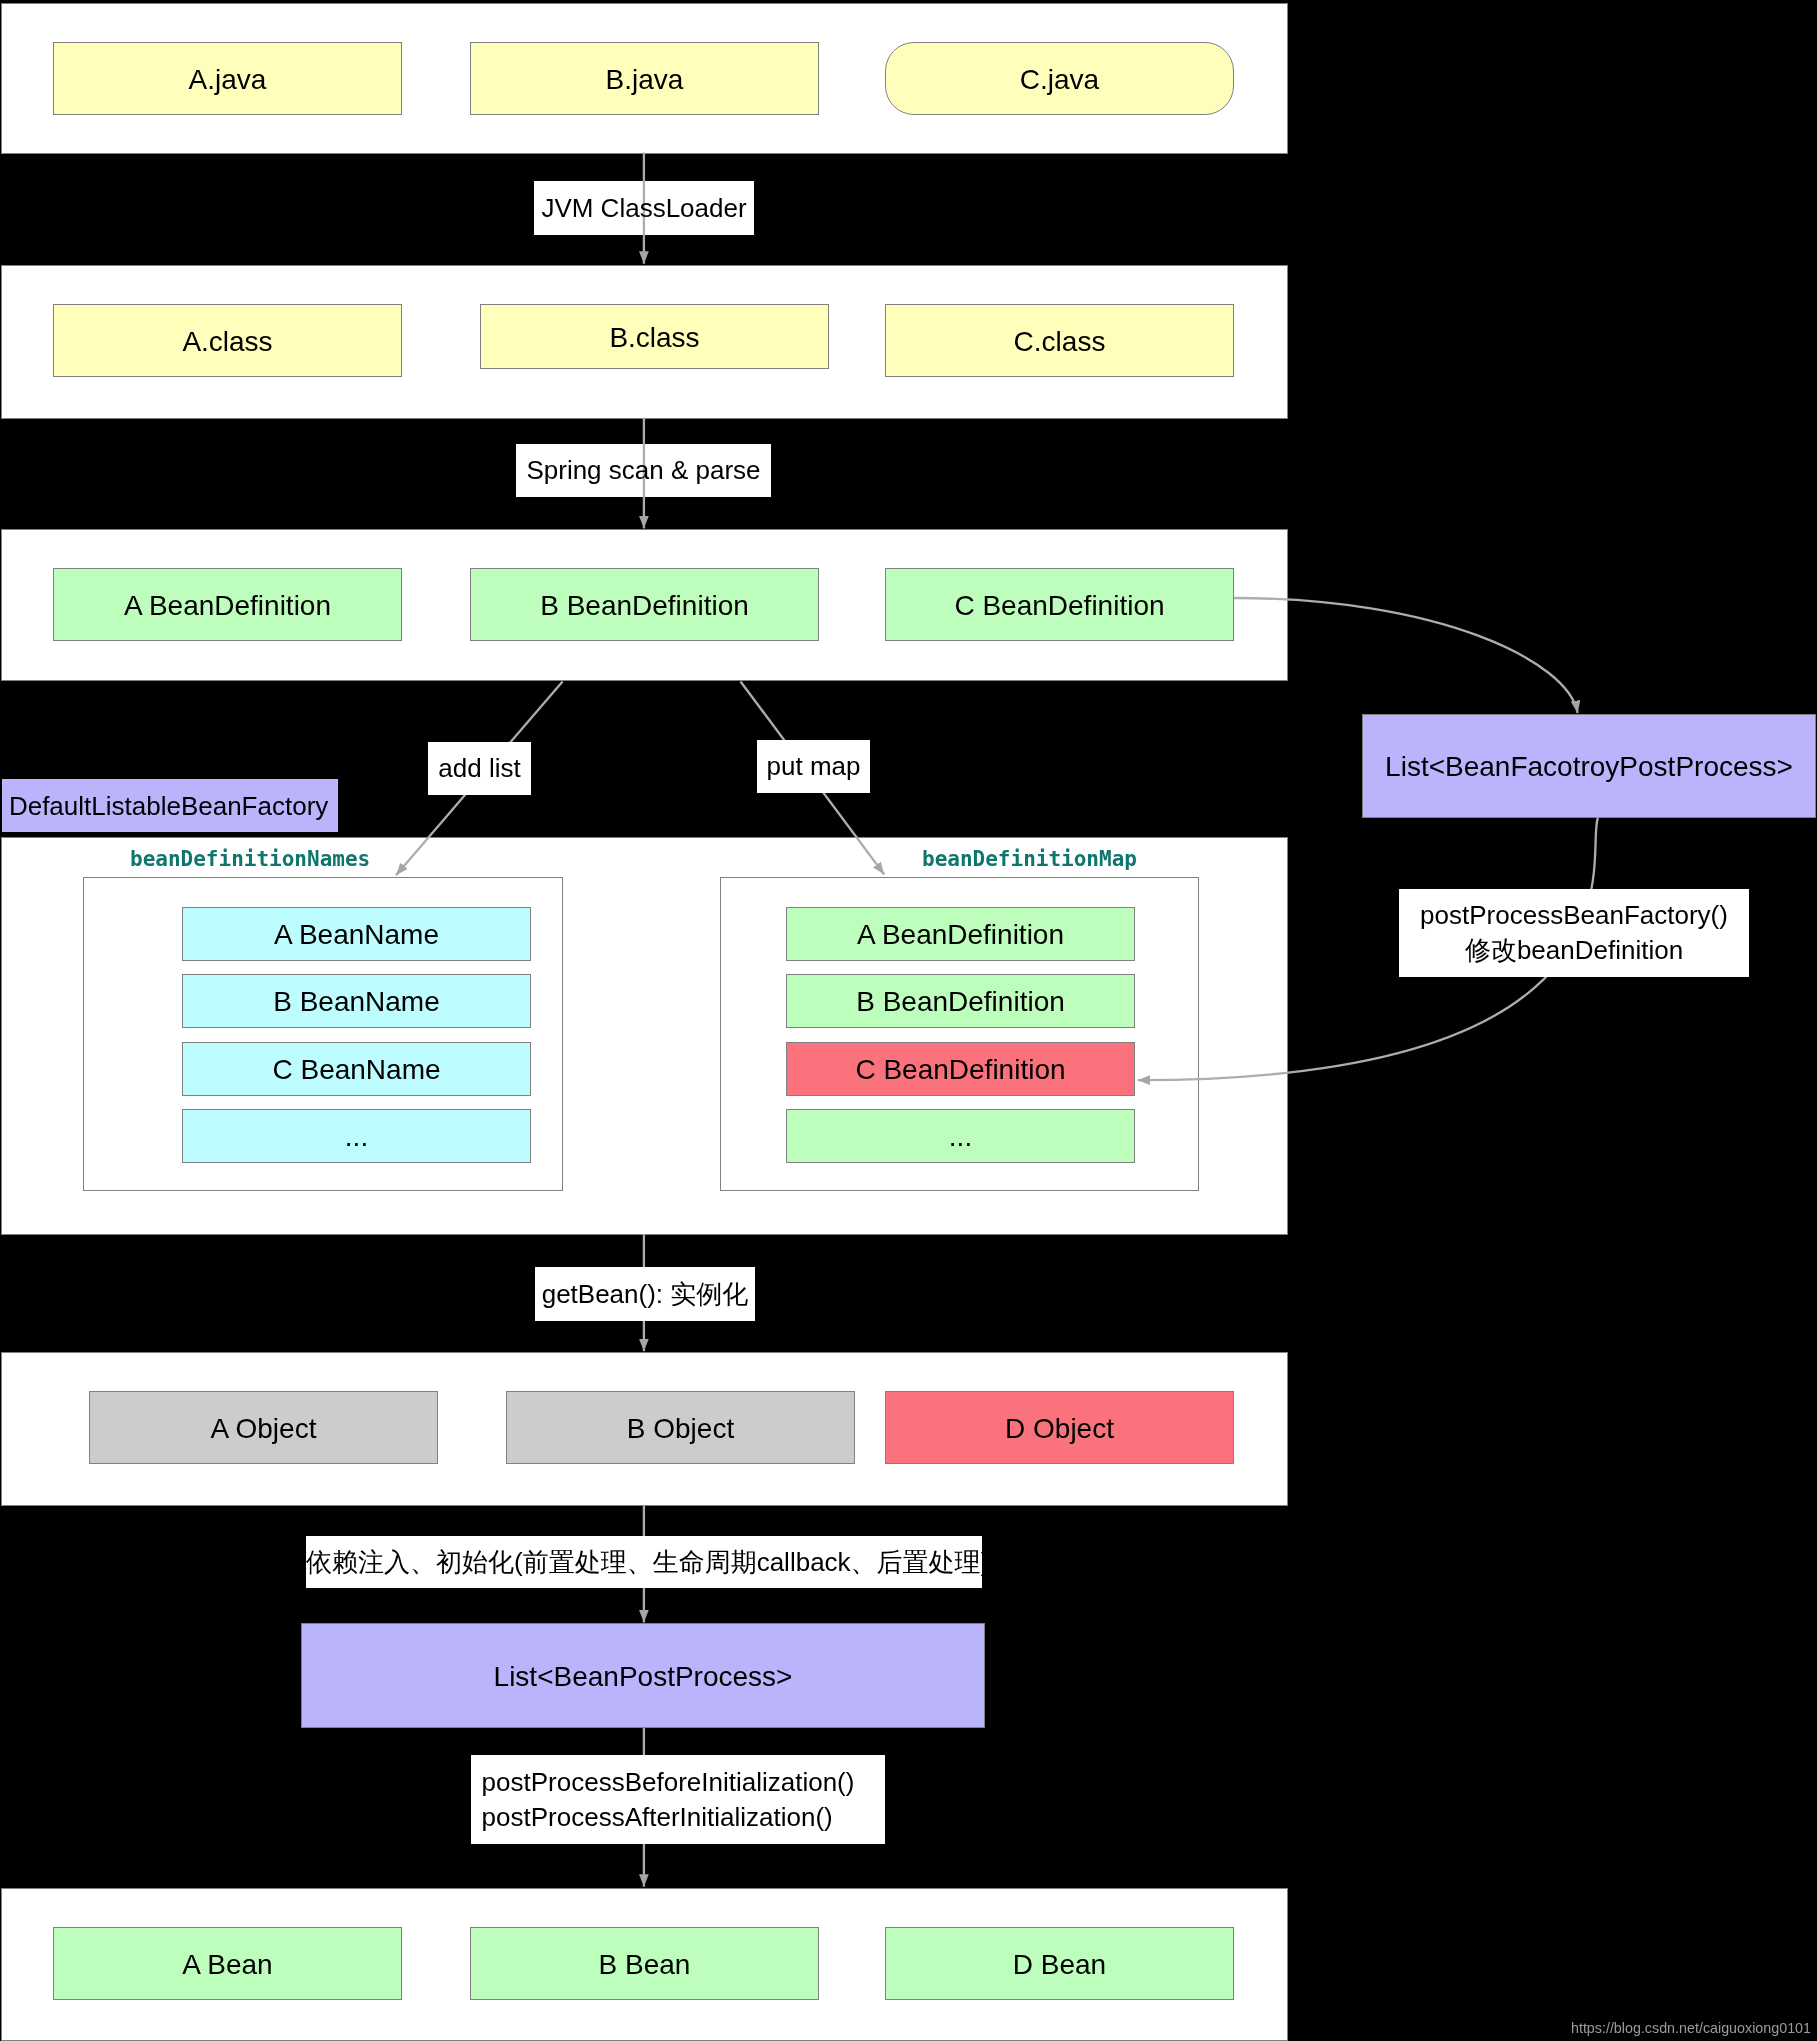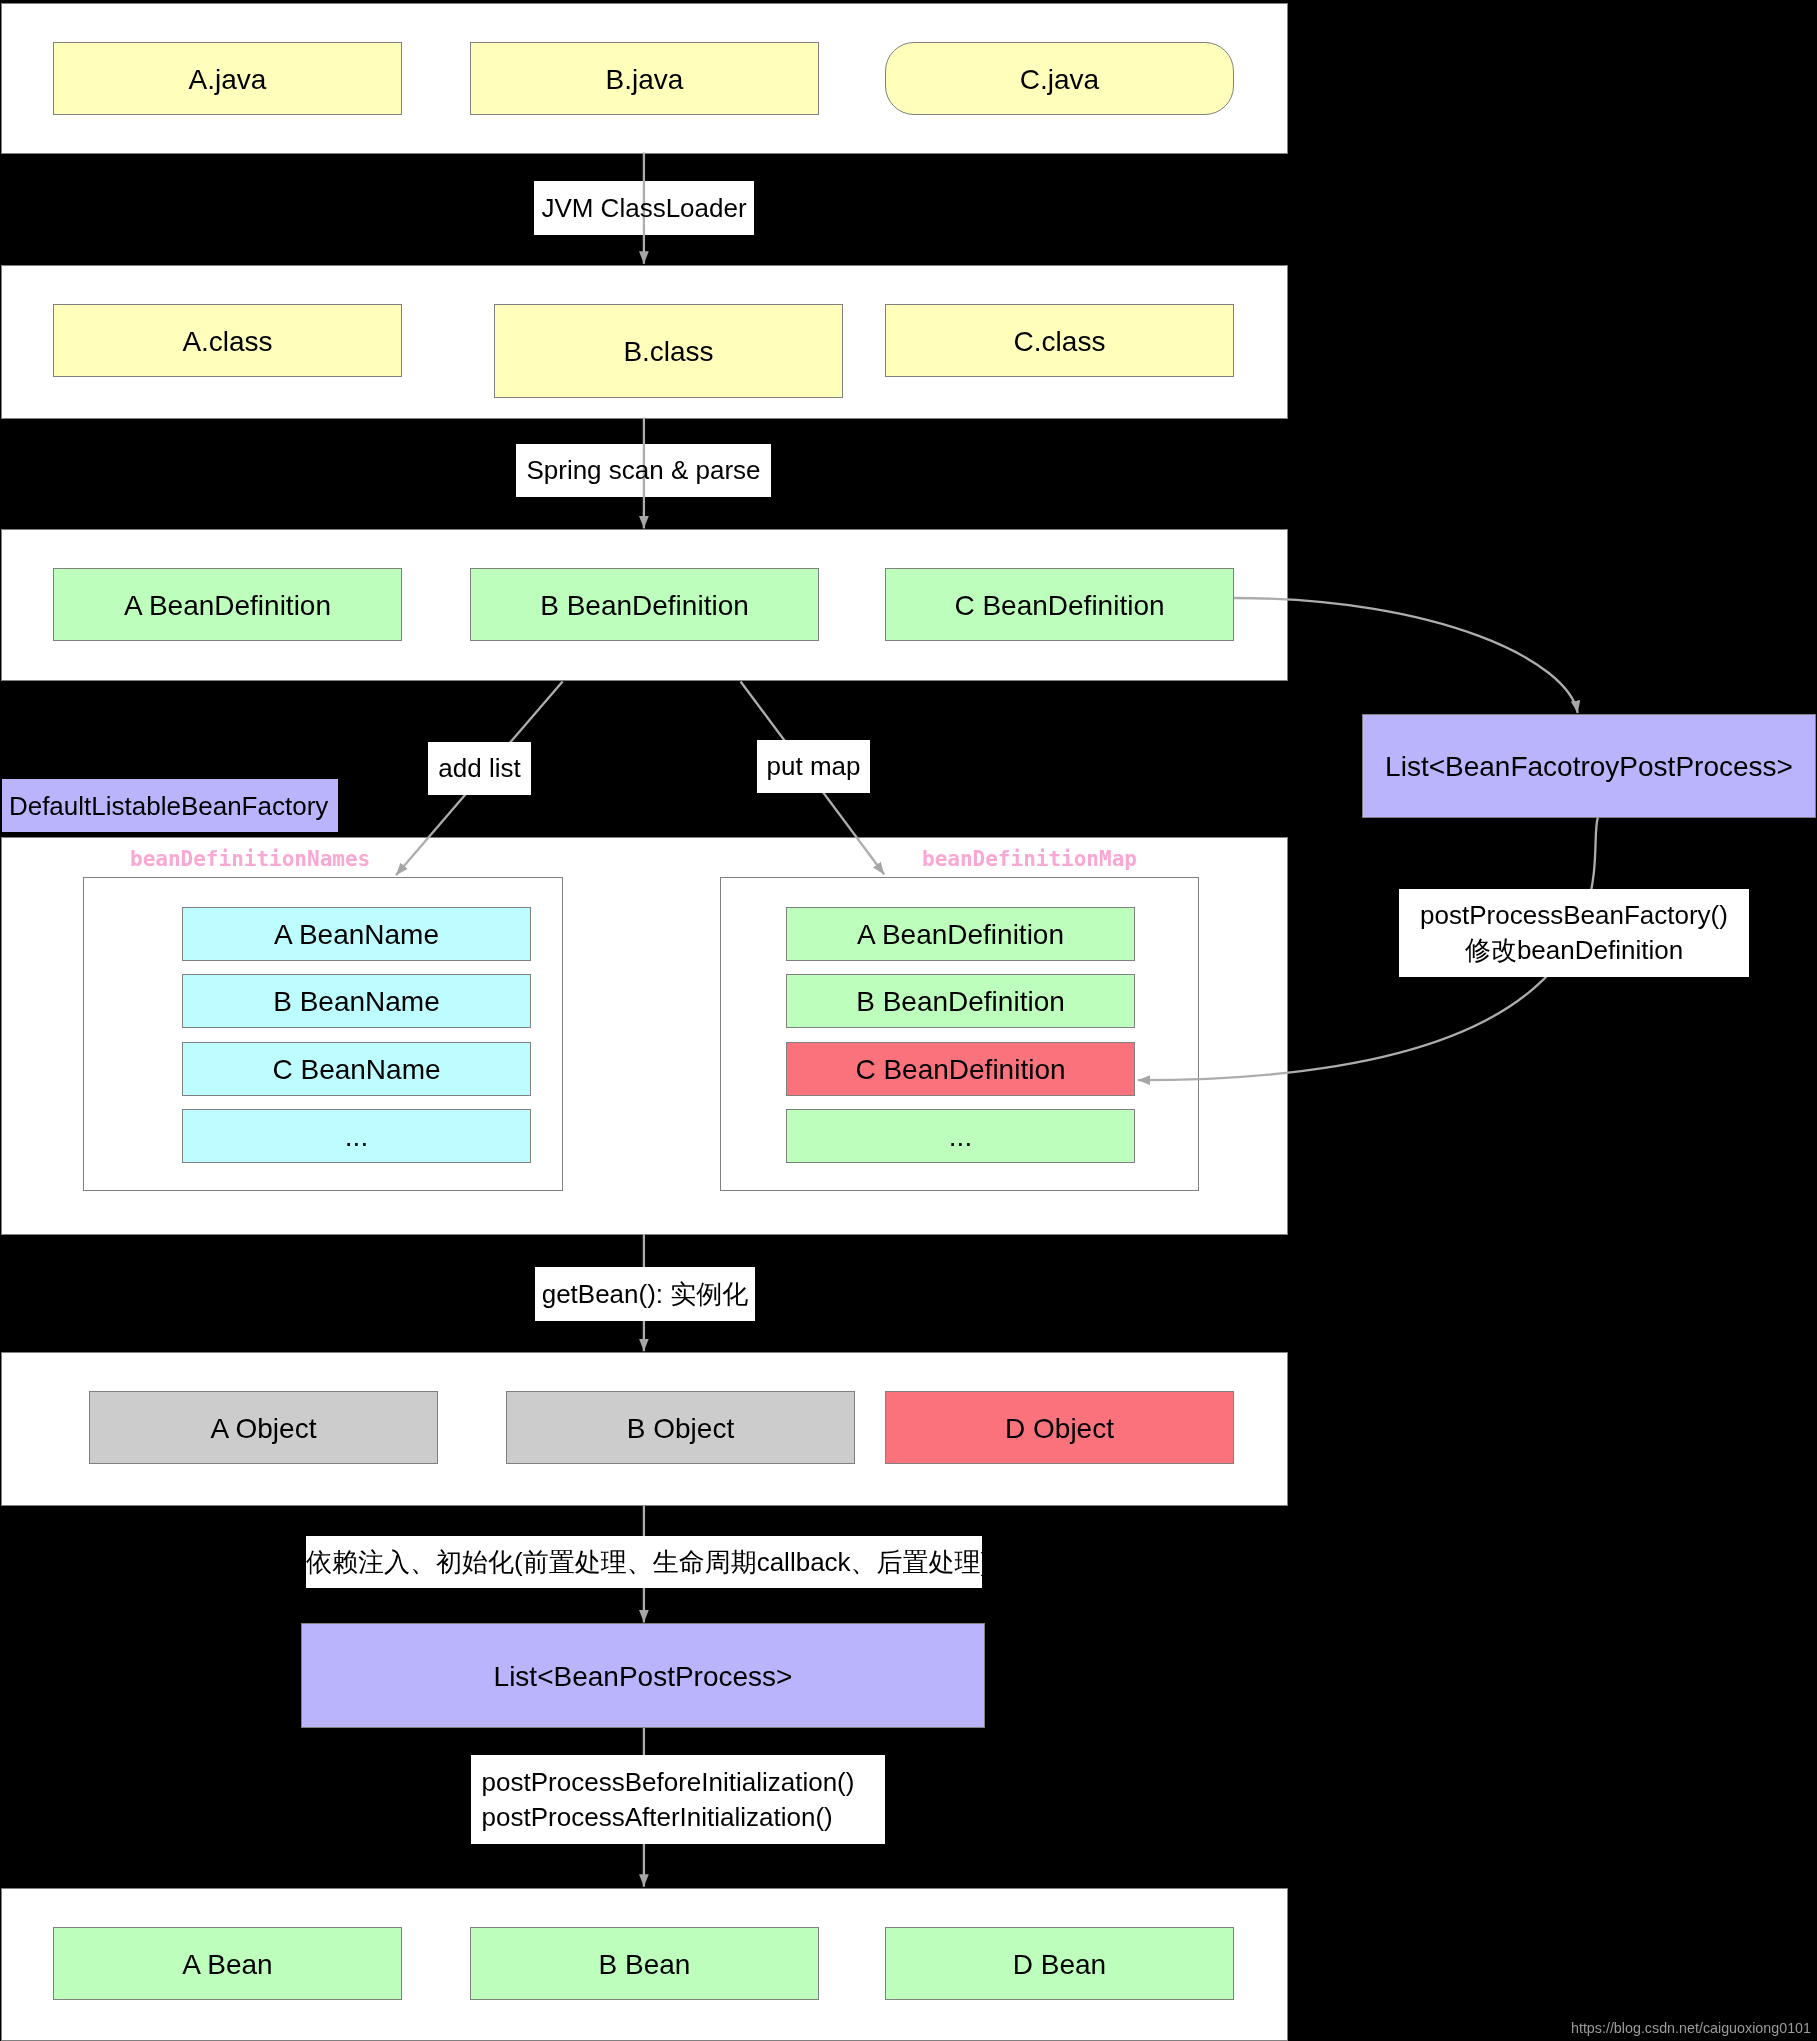--- a/index.html
+++ b/index.html
@@ -21,21 +21,21 @@
   .fill-yellow{background:#ffffbb;}
   .fill-green {background:#bdfebd;}
   .fill-cyan  {background:#bdfdff;margin-left:32px;}
   .fill-red   {background:#f9727c;}
   .fill-purple{background:#bab4fd;}
   .fill-gray  {background:#cccccc;margin-left:36px;}
 
   
   .groupframe{position:absolute;box-sizing:border-box;border:0.9px solid #808080;background:#fff;}
   .grouptitle{position:absolute;font-family:"DejaVu Sans Mono","Liberation Mono",monospace;
-              font-weight:bold;font-size:21px;color:#f9a8d4;line-height:1;white-space:nowrap;}
+              font-weight:bold;font-size:21px;color:#0f766e;line-height:1;white-space:nowrap;}
 
   
   .badge{position:absolute;background:#bab4fd;border:1.8px solid #000;box-sizing:border-box;
          display:flex;align-items:center;font-size:26px;color:#000;line-height:1;
          padding-left:7px;white-space:nowrap;}
   .badge>span{position:relative;top:0.4px;}
 
   
   .elabel{position:absolute;z-index:8;background:transparent;color:#000;
           font-size:26px;box-sizing:border-box;white-space:nowrap;}
@@ -78,21 +78,21 @@
     <div class="node fill-yellow" style="left: 470px; top: 42px; width: 349px; height: 73px;">
       <span>B.java</span>
     </div>
     <div class="node fill-yellow" style="left: 885px; top: 42px; width: 349px; height: 73px; border-radius: 29px;">
       <span>C.java</span>
     </div>
     <div class="lane" style="left: 0.9px; top: 265px; width: 1287px; height: 154px;"></div>
     <div class="node fill-yellow" style="left: 53px; top: 304px; width: 349px; height: 73px;">
       <span>A.class</span>
     </div>
-    <div class="node fill-yellow" style="left: 494px; top: 304px; width: 349px; height: 94px; align-items: center;">
+    <div class="node fill-yellow" style="left: 480px; top: 304px; width: 349px; height: 65px; align-items: center;">
       <span>B.class</span>
     </div>
     <div class="node fill-yellow" style="left: 885px; top: 304px; width: 349px; height: 73px;">
       <span>C.class</span>
     </div>
     <div class="lane" style="left: 0.9px; top: 529px; width: 1287px; height: 152px;"></div>
     <div class="node fill-green" style="left: 53px; top: 568px; width: 349px; height: 73px;">
       <span>A BeanDefinition</span>
     </div>
     <div class="node fill-green" style="left: 470px; top: 568px; width: 349px; height: 73px;">

